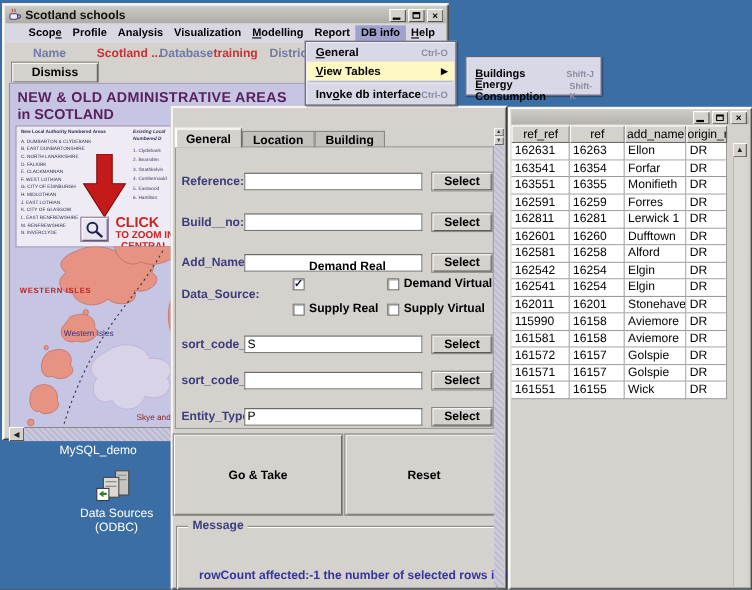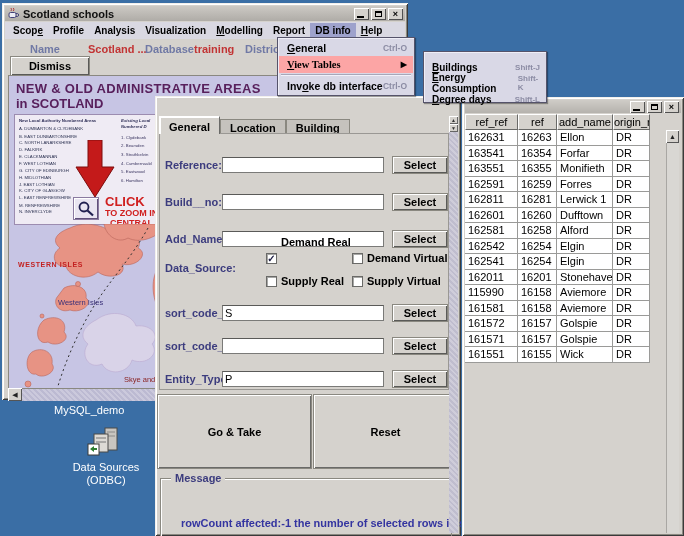--- a/index.html
+++ b/index.html
@@ -19,21 +19,21 @@
   .tb-title{font-size:11px;font-weight:bold;color:#101010;flex:1;white-space:nowrap;overflow:hidden;}
   .wbtns{display:flex;gap:2px;margin-left:auto;}
   .wbtn{width:15px;height:12px;background:#D5D2CD;position:relative;
         box-shadow:inset 1px 1px 0 #fff, inset -1px -1px 0 #505050;
         display:flex;align-items:center;justify-content:center;font-size:9px;font-weight:bold;color:#000;}
   .g-min{position:absolute;left:3px;bottom:2px;width:7px;height:2px;background:#000;}
   .g-max{width:7px;height:6px;border:1px solid #000;border-top:2px solid #000;}
 
   
   .menubar{position:absolute;left:3px;top:19px;right:3px;height:17px;background:#D9D8E2;
-           display:flex;align-items:center;padding-left:3px;}
+           display:flex;align-items:center;padding-left:16px;}
   .menu-item{font-size:10px;font-weight:bold;color:#000;padding:2px 5px;white-space:nowrap;}
   .menu-item.hl{background:#9EA2CC;}
   .info-label{position:absolute;top:40px;font-size:11px;font-weight:bold;color:#7079A5;white-space:nowrap;}
   .info-value{position:absolute;top:40px;font-size:11px;font-weight:bold;color:#C23434;white-space:nowrap;}
   .btn{background:#D5D2CD;box-shadow:inset 1px 1px 0 #fff, inset -1px -1px 0 #5A5A58;
        border:1px solid #8A8880;display:flex;align-items:center;justify-content:center;
        font-size:11px;font-weight:bold;color:#000;}
   .dismiss{position:absolute;left:8px;top:53px;width:80px;height:20px;}
 
   
@@ -98,33 +98,33 @@
 
   
   .tablewin{left:462px;top:97px;width:222px;height:439px;z-index:15;overflow:hidden;}
   .thead{position:absolute;left:3px;top:17px;display:flex;}
   .hcell{height:16px;background:#D5D2CD;border:1px solid;border-color:#fff #6A6A68 #6A6A68 #fff;
          font-size:11px;text-align:center;line-height:14px;color:#000;overflow:hidden;white-space:nowrap;}
   .tbody{position:absolute;left:3px;top:33px;}
   .trow{display:flex;height:15.5px;}
   .tcell{background:#fff;border-right:1px solid #9A9A98;border-bottom:1px solid #9A9A98;
          font-size:11px;line-height:14.5px;padding-left:3px;overflow:hidden;white-space:nowrap;color:#000;}
-  .c0{width:53px;} .c1{width:39px;} .c2{width:56px;} .c3{width:37px;}
+  .c0{width:53px;} .c1{width:50px;} .c2{width:56px;} .c3{width:37px;}
   .vscroll{position:absolute;left:204px;top:33px;bottom:3px;width:13px;background:#D9D7D3;
            box-shadow:inset 1px 0 0 #A9A7A3;}
   .vs-up{position:absolute;left:0;top:0;width:13px;height:13px;background:#D5D2CD;
          box-shadow:inset 1px 1px 0 #fff, inset -1px -1px 0 #555;
          font-size:7px;text-align:center;line-height:13px;color:#222;}
 
   
   .dropdown{position:absolute;left:277px;top:37px;width:138px;z-index:50;background:#D9D8E6;
             border:1px solid #55536A;box-shadow:1px 1px 1px rgba(0,0,0,.35), inset 1px 1px 0 #EFEEF7;padding:1px;}
   .dd-item{height:17px;display:flex;align-items:center;justify-content:space-between;
            padding:0 6px 0 8px;font-size:10.5px;font-weight:bold;color:#000;}
-  .dd-item.hl{background:#fca5a5;font-family:Liberation Serif, serif;}
+  .dd-item.hl{background:#fef9c3;}
   .dd-accel{font-size:8.5px;color:#8C8CA4;font-weight:bold;}
   .dd-arrow{font-size:8px;color:#000;}
   .dd-sep{height:2px;border-top:1px solid #A8A6B8;border-bottom:1px solid #F2F1FA;margin:1px 2px;}
   .submenu{position:absolute;left:423px;top:51px;width:124px;z-index:51;background:#D9D8E6;
            border:1px solid #55536A;box-shadow:1px 1px 1px rgba(0,0,0,.35), inset 1px 1px 0 #EFEEF7;padding:1px;}
   .sm-item{height:16px;display:flex;align-items:center;justify-content:space-between;
            padding:12px 5px 0 7px;font-size:10px;font-weight:bold;color:#000;}
   .sm-accel{font-size:8px;color:#8C8CA4;font-weight:bold;}
 </style>
 </head>
@@ -447,19 +447,15 @@
     </div>
   <div class="submenu">
       <div class="sm-item">
         <span class="sm-label"><u>B</u>uildings</span>
         <span class="sm-accel">Shift-J</span>
       </div>
       <div class="sm-item">
         <span class="sm-label"><u>E</u>nergy Consumption</span>
         <span class="sm-accel">Shift-K</span>
       </div>
-      <div class="sm-item">
-        <span class="sm-label"><u>D</u>egree days</span>
-        <span class="sm-accel">Shift-L</span>
-      </div>
     </div>
 
 </div>
 
 </body></html>

